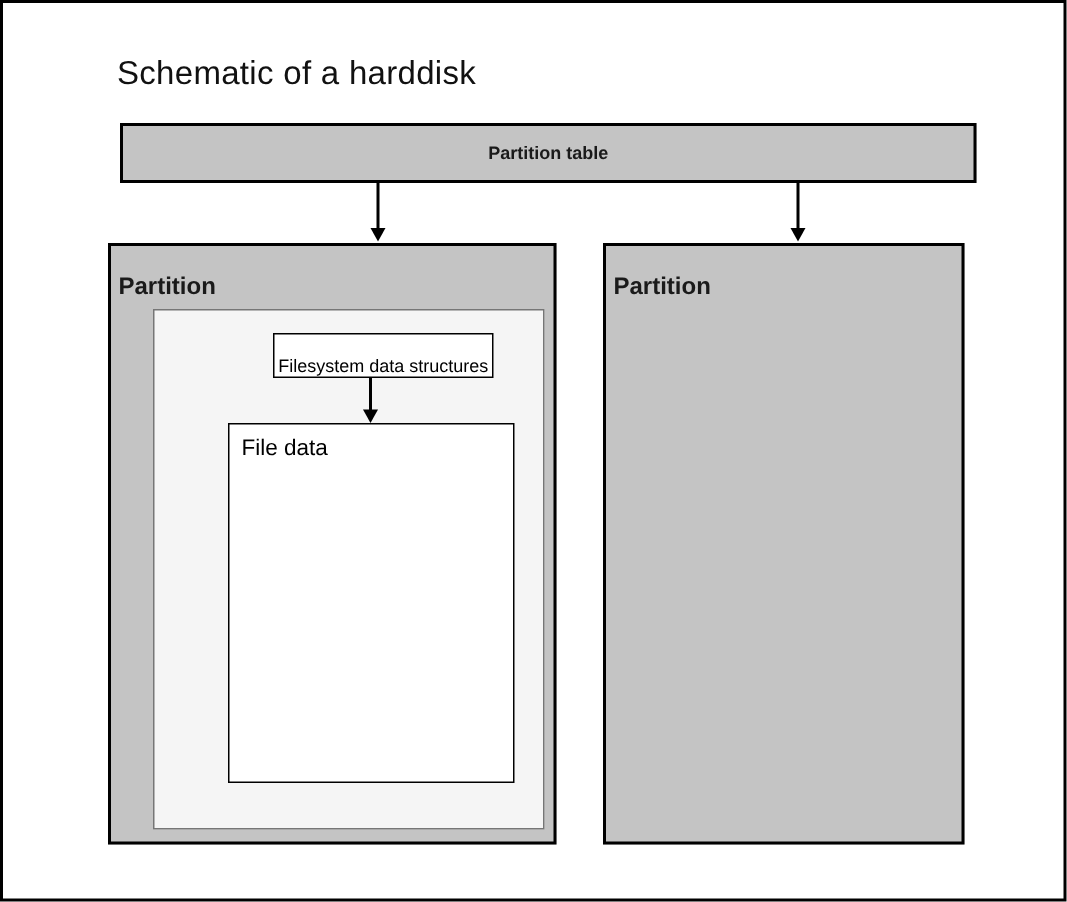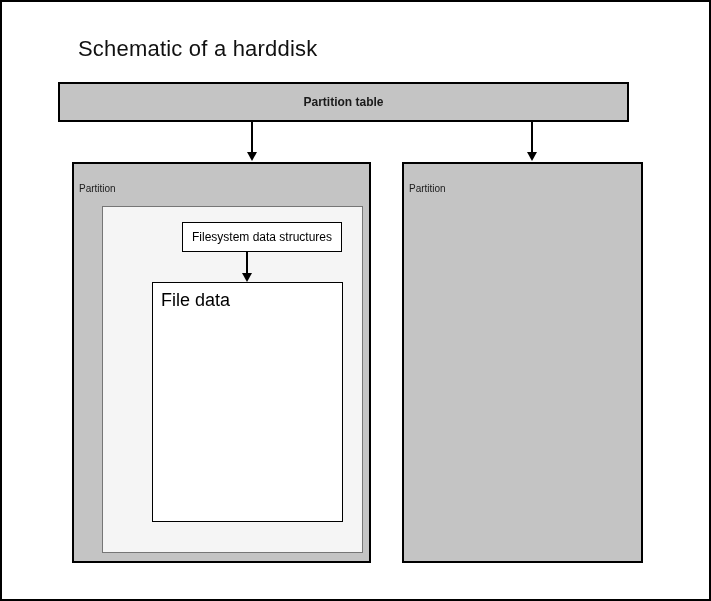--- a/index.html
+++ b/index.html
@@ -30,63 +30,63 @@
     font-weight:400;
     color:#111111;
     letter-spacing:0.2px;
     white-space:nowrap;
   }
   .box{
     position:absolute;
     box-sizing:border-box;
   }
   .partition-table{
-    left:56px;top:80px;width:571px;height:40px;
+    left:78px;top:80px;width:571px;height:40px;
     background:var(--partition-fill);
     border:2px solid var(--box-border);
     display:flex;align-items:center;justify-content:center;
   }
   .partition-table .lbl{
     font-size:12px;font-weight:700;color:var(--text);
   }
   .partition{
     top:160px;height:401px;
     background:var(--partition-fill);
     border:2px solid var(--box-border);
   }
   .partition-left{left:70px;width:299px;}
   .partition-right{left:400px;width:241px;}
   .partition .lbl{
     position:absolute;left:5px;top:19px;
-    font-size:10px;font-weight:400;color:var(--text);
+    font-size:16px;font-weight:700;color:var(--text);
     white-space:nowrap;
   }
   .fs-area{
     left:100px;top:204px;width:261px;height:347px;
     background:var(--filesystem-area-fill);
     border:1px solid var(--filesystem-area-border);
   }
   .fs-box{
-    left:180px;top:220px;width:160px;height:30px;
+    left:180px;top:220px;width:147px;height:30px;
     background:#ffffff;
     border:1px solid var(--box-border);
-    display:flex;align-items:center;justify-content:center;
+    display:flex;align-items:flex-end;justify-content:center;
   }
   .fs-box .lbl{
     font-size:12px;font-weight:400;color:#000000;
     white-space:nowrap;
   }
   .file-data{
     left:150px;top:280px;width:191px;height:240px;
     background:#ffffff;
     border:1px solid var(--box-border);
   }
   .file-data .lbl{
     position:absolute;left:8px;top:7px;
-    font-size:18px;font-weight:400;color:#000000;
+    font-size:15px;font-weight:400;color:#000000;
     white-space:nowrap;
   }
   .arrow{position:absolute;}
   .arrow .shaft{
     position:absolute;
     width:1.5px;background:var(--box-border);
     left:0;top:0;
   }
   .arrow .head{
     position:absolute;

